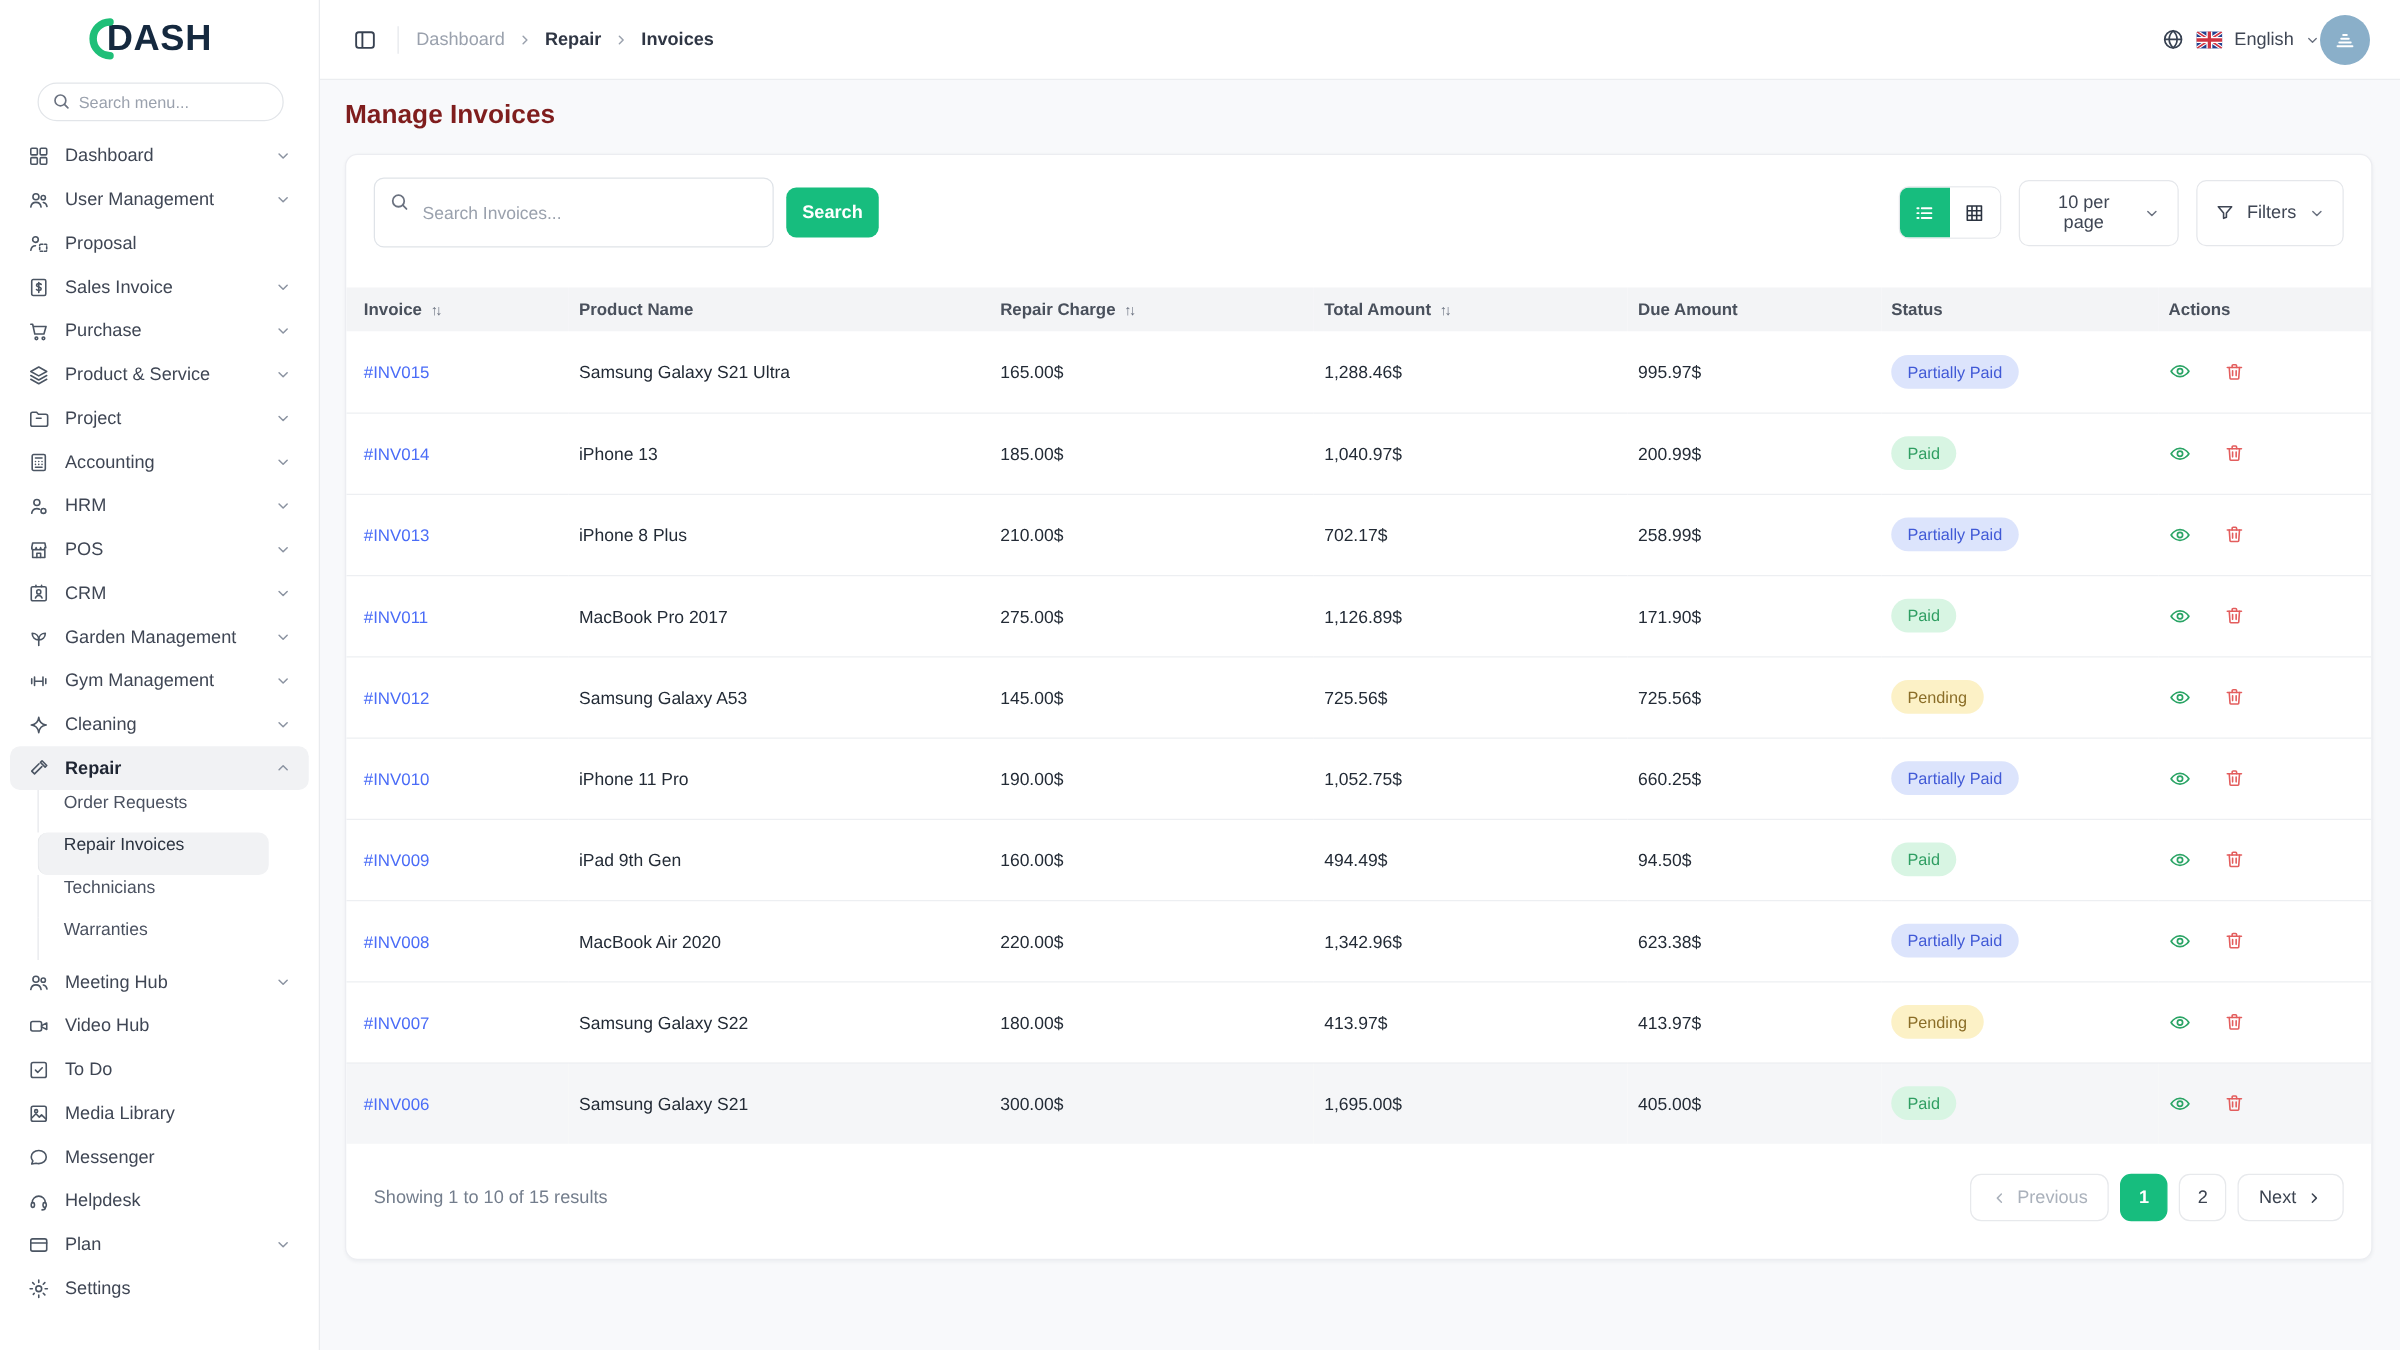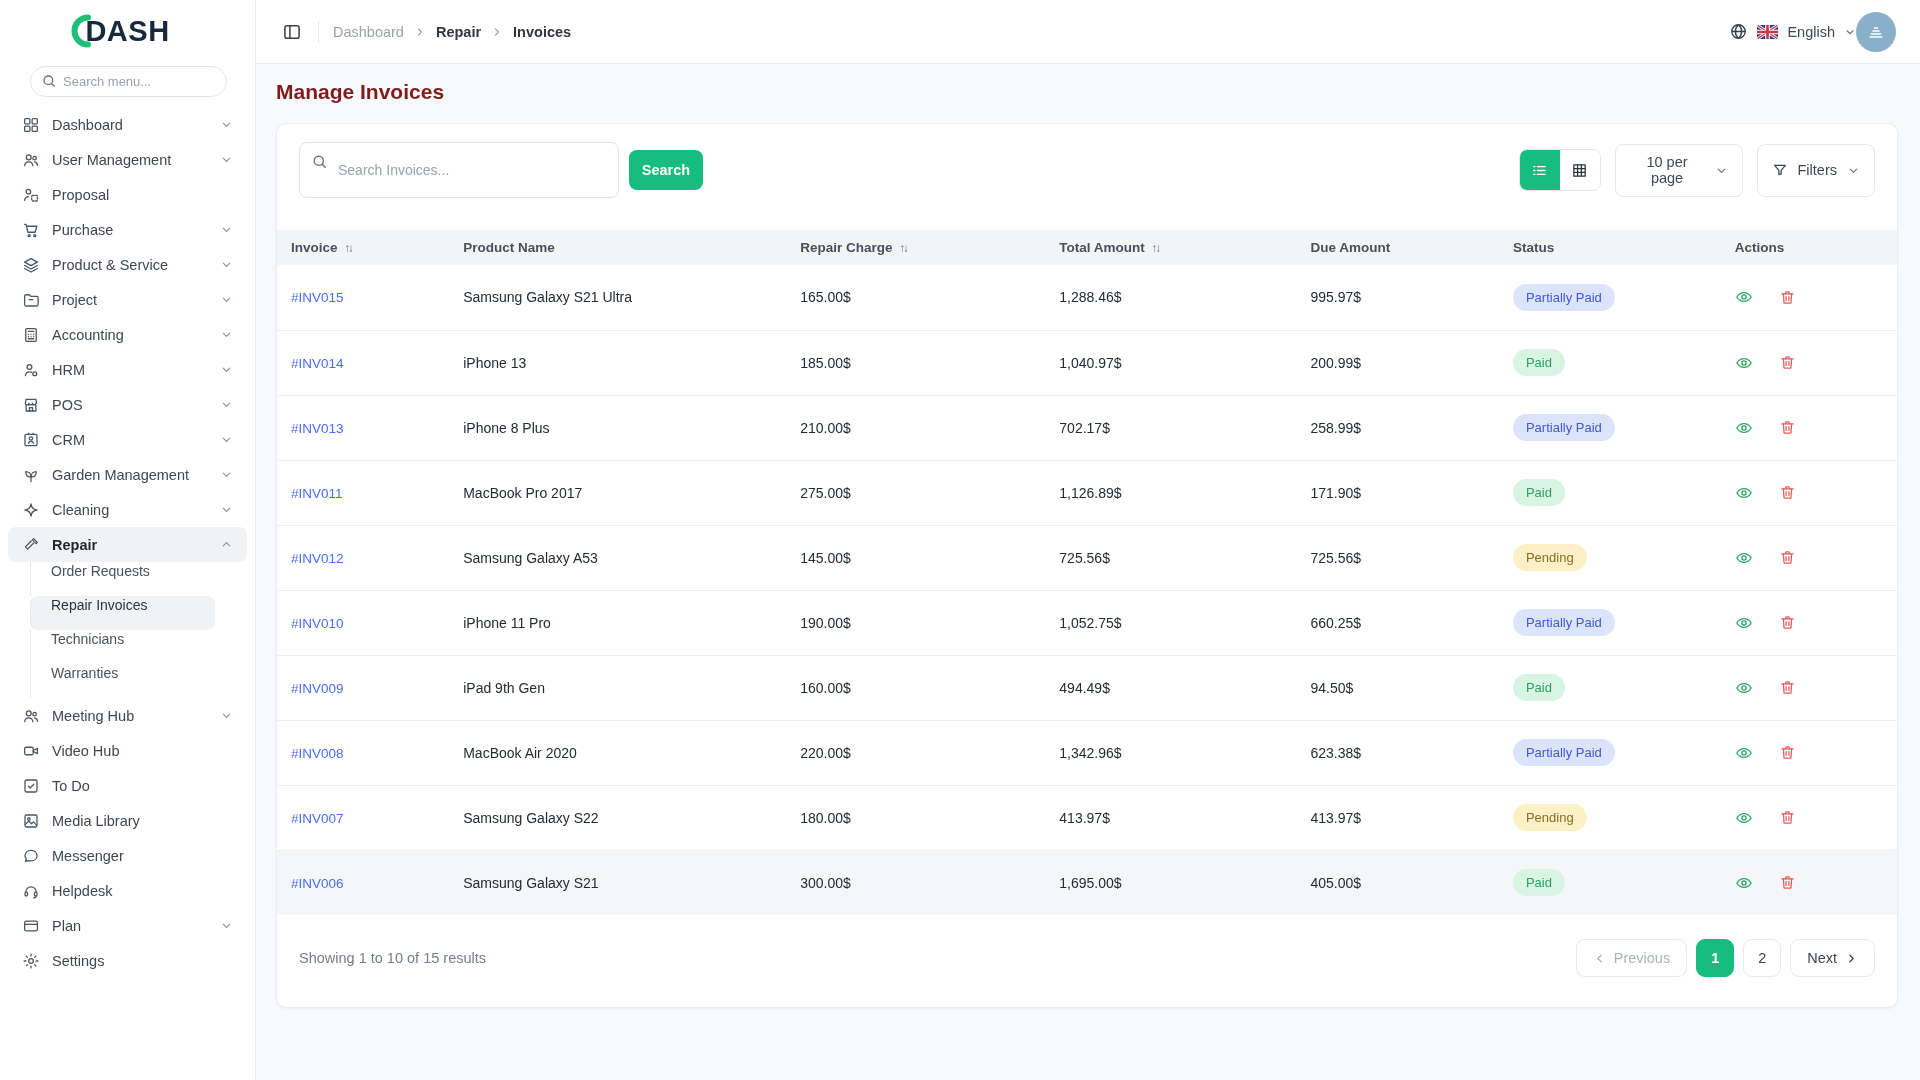--- a/index.html
+++ b/index.html
@@ -172,20 +172,35 @@
           <svg width="18" height="18" viewBox="0 0 24 24" fill="none" stroke="currentColor" stroke-width="1.7" stroke-linecap="round" stroke-linejoin="round">
             <circle cx="8.5" cy="7.5" r="3"></circle>
             <path d="M3.5 19c.5-3 2.5-4.8 5-4.8"></path>
             <rect x="13" y="12.5" width="7.5" height="7.5" rx="1" stroke-dasharray="2.4 1.9"></rect>
           </svg>
         </span>
         <span class="nav-label">Proposal</span>
 
       </li>
 
+      <li class="nav-item nav--main">
+        <span class="nav-icon">
+          <svg width="18" height="18" viewBox="0 0 24 24" fill="none" stroke="currentColor" stroke-width="1.7" stroke-linecap="round" stroke-linejoin="round">
+            <rect x="4.5" y="3.5" width="15" height="17" rx="1.6"></rect>
+            <path d="M12 6.8v10.4"></path>
+            <path d="M14.6 8.7c-1.2-1.3-5-1.2-5 .9 0 2.3 5 1.3 5 3.7 0 2.1-3.8 2.2-5 .9"></path>
+          </svg>
+        </span>
+        <span class="nav-label">Sales Invoice</span>
+        <span class="chev chev-down">
+          <svg width="13" height="13" viewBox="0 0 24 24" fill="none" stroke="currentColor" stroke-width="2.2" stroke-linecap="round" stroke-linejoin="round" class="chev-svg">
+            <path d="M6 9.5l6 6 6-6"></path>
+          </svg>
+        </span>
+      </li>
 
       <li class="nav-item nav--main">
         <span class="nav-icon">
           <svg width="18" height="18" viewBox="0 0 24 24" fill="none" stroke="currentColor" stroke-width="1.7" stroke-linecap="round" stroke-linejoin="round">
             <circle cx="9.5" cy="19.5" r="1.4"></circle>
             <circle cx="17" cy="19.5" r="1.4"></circle>
             <path d="M3.5 4.5h2l2.3 10.5h9.7l2.3-8H7"></path>
           </svg>
         </span>
         <span class="nav-label">Purchase</span>
@@ -302,20 +317,33 @@
           </svg>
         </span>
         <span class="nav-label">Garden Management</span>
         <span class="chev chev-down">
           <svg width="13" height="13" viewBox="0 0 24 24" fill="none" stroke="currentColor" stroke-width="2.2" stroke-linecap="round" stroke-linejoin="round" class="chev-svg">
             <path d="M6 9.5l6 6 6-6"></path>
           </svg>
         </span>
       </li>
 
+      <li class="nav-item nav--main">
+        <span class="nav-icon">
+          <svg width="18" height="18" viewBox="0 0 24 24" fill="none" stroke="currentColor" stroke-width="1.7" stroke-linecap="round" stroke-linejoin="round">
+            <path d="M7.5 7.5v9M16.5 7.5v9M4.5 9.5v5M19.5 9.5v5M7.5 12h9"></path>
+          </svg>
+        </span>
+        <span class="nav-label">Gym Management</span>
+        <span class="chev chev-down">
+          <svg width="13" height="13" viewBox="0 0 24 24" fill="none" stroke="currentColor" stroke-width="2.2" stroke-linecap="round" stroke-linejoin="round" class="chev-svg">
+            <path d="M6 9.5l6 6 6-6"></path>
+          </svg>
+        </span>
+      </li>
 
       <li class="nav-item nav--main">
         <span class="nav-icon">
           <svg width="18" height="18" viewBox="0 0 24 24" fill="none" stroke="currentColor" stroke-width="1.7" stroke-linecap="round" stroke-linejoin="round">
             <path d="M12 3.8c.5 4.2 3.5 7.7 8 8.2-4.5.5-7.5 4-8 8.2-.5-4.2-3.5-7.7-8-8.2 4.5-.5 7.5-4 8-8.2z"></path>
           </svg>
         </span>
         <span class="nav-label">Cleaning</span>
         <span class="chev chev-down">
           <svg width="13" height="13" viewBox="0 0 24 24" fill="none" stroke="currentColor" stroke-width="2.2" stroke-linecap="round" stroke-linejoin="round" class="chev-svg">

